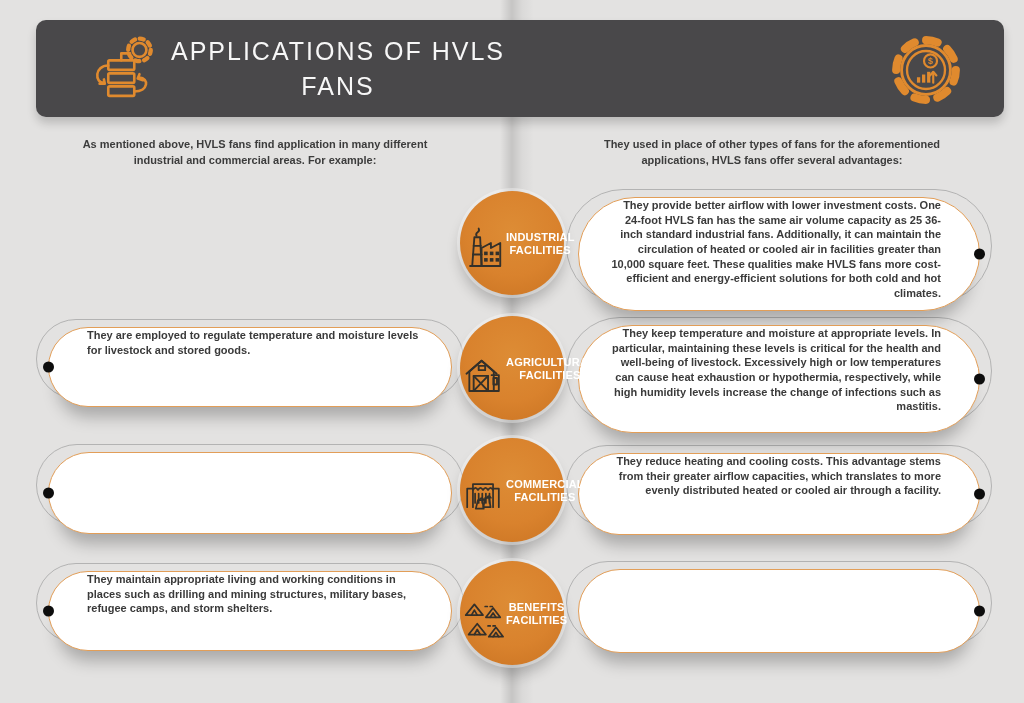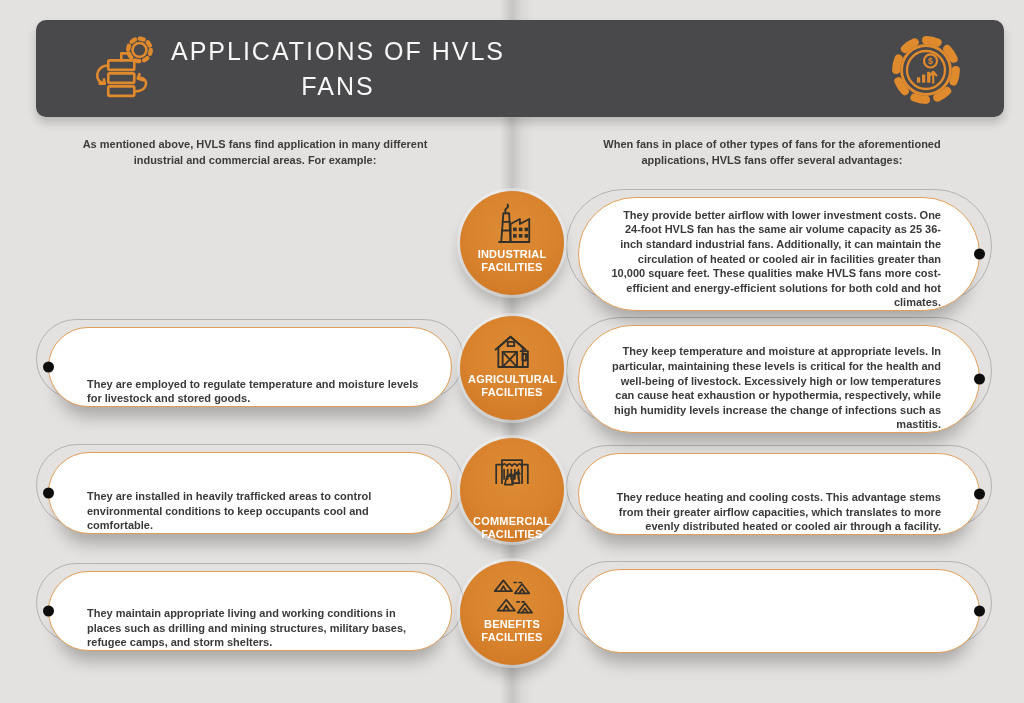--- a/index.html
+++ b/index.html
@@ -39,21 +39,21 @@
   .intro{
     position:absolute;top:137px;width:380px;
     font-size:11px;font-weight:700;line-height:1.45;text-align:center;color:#3c3c3c;
   }
   .intro.left{left:65px;}
   .intro.right{left:582px;}
 
   
   .box{
     position:absolute;background:#ffffff;border:1px solid #e29e58;border-radius:999px;
-    display:flex;align-items:flex-end;
+    display:flex;align-items:flex-start;
     box-shadow:0 20px 16px -10px rgba(0,0,0,0.25);
   }
   .box::before{
     content:"";position:absolute;left:-13px;right:-13px;top:-9px;bottom:7px;
     border:1.5px solid #a3a3a3;border-radius:999px;z-index:-1;opacity:.75;
   }
   .box-text{
     width:100%;font-size:11px;font-weight:700;line-height:1.33;color:#3a3a3a;
   }
   .box.left-side{left:48px;width:402px;}
@@ -64,21 +64,21 @@
     position:absolute;width:11px;height:11px;border-radius:50%;background:#0d0d0d;
     top:50%;transform:translateY(-50%);z-index:3;
   }
   .dot.dl{left:-6px;}
   .dot.dr{right:-6px;}
 
   
   .circle{
     position:absolute;left:460px;width:104px;height:104px;border-radius:50%;
     background:radial-gradient(circle at 50% 38%, #dd8c35 0%, #d9822d 55%, #c97322 100%);
-    display:flex;flex-direction:column;align-items:center;justify-content:flex-start;
+    display:flex;flex-direction:row;align-items:center;justify-content:flex-start;
     box-shadow:0 0 0 3px rgba(255,255,255,0.35), 0 10px 14px rgba(0,0,0,0.22);
     z-index:4;
   }
   .circle-icon{margin-top:10px;height:46px;display:flex;align-items:center;justify-content:center;}
   .circle-label{
     margin-top:1px;color:#ffffff;font-size:11px;font-weight:700;line-height:1.18;
     text-align:center;letter-spacing:.2px;width:88px;
   }
   svg{display:block;}
 </style>
@@ -119,21 +119,21 @@
           <rect x="37.6" y="47" width="3.6" height="9" fill="#e08a2e" stroke="none"></rect>
           <rect x="43.2" y="44" width="3.6" height="12" fill="#e08a2e" stroke="none"></rect>
           <path d="M50 56 V45" stroke-width="2.4"></path>
           <path d="M46.5 48 L50 44 L53.5 48" stroke-width="2.4"></path>
         </svg>
       </span>
     </div>
   </div>
 
   <div class="intro left">As mentioned above, HVLS fans find application in many different industrial and commercial areas. For example:</div>
-  <div class="intro right">When fans in place of other types of fans for the aforementioned applications, HVLS fans offer several advantages:</div>
+  <div class="intro right">They used in place of other types of fans for the aforementioned applications, HVLS fans offer several advantages:</div>
 
   <div class="circle" style="top:191px;">
     <span class="circle-icon">
       <svg width="46" height="42" viewBox="0 0 64 58" fill="none" stroke="#33302a" stroke-width="2.6" stroke-linecap="round" stroke-linejoin="round">
         <path d="M17 54 L20 14 H28 L30 54"></path>
         <path d="M19 26 H29 M18 38 H30"></path>
         <path d="M23 12 C20 6 29 8 26 2"></path>
         <path d="M30 54 V29 L43 22 V29 L56 22 V54 H14"></path>
         <rect x="33.5" y="34" width="5" height="5" fill="#33302a" stroke="none"></rect>
         <rect x="41.5" y="34" width="5" height="5" fill="#33302a" stroke="none"></rect>
@@ -168,23 +168,22 @@
     </span>
     <div class="circle-label">AGRICULTURAL FACILITIES</div>
   </div>
   <div class="box right-side" style="top:325px;height:106px;">
     <div class="box-text">They keep temperature and moisture at appropriate levels. In particular, maintaining these levels is critical for the health and well-being of livestock. Excessively high or low temperatures can cause heat exhaustion or hypothermia, respectively, while high humidity levels increase the change of infections such as mastitis.</div>
     <span class="dot dr"></span>
   </div>
 
   <div class="box left-side" style="top:452px;height:80px;">
     <span class="dot dl"></span>
-    <div class="box-text">They are installed in heavily trafficked areas to control environmental conditions to keep occupants cool and comfortable.</div>
-  </div>
-  <div class="circle" style="top:438px;gap:20px;">
+  </div>
+  <div class="circle" style="top:438px;">
     <span class="circle-icon">
       <svg width="46" height="42" viewBox="0 0 64 58" fill="none" stroke="#33302a" stroke-width="2.4" stroke-linecap="round" stroke-linejoin="round">
         <path d="M18 46 V14 H46 V46"></path>
         <path d="M18 22 q3.5 -6 7 0 q3.5 -6 7 0 q3.5 -6 7 0 q3.5 -6 7 0"></path>
         <path d="M10 46 V20 H18 M46 20 H54 V46"></path>
         <path d="M21 27 V40 M26 27 V40 M31 27 V40 M36 27 V40 M41 27 V40"></path>
         <path d="M25 36 l-3 12 h11 l-2 -12 z"></path>
         <path d="M27 36 q3 -5 6 0"></path>
         <path d="M35 33 l-2.5 13 h10 l-2 -13 z"></path>
         <path d="M37 33 q3 -5 6 0"></path>

